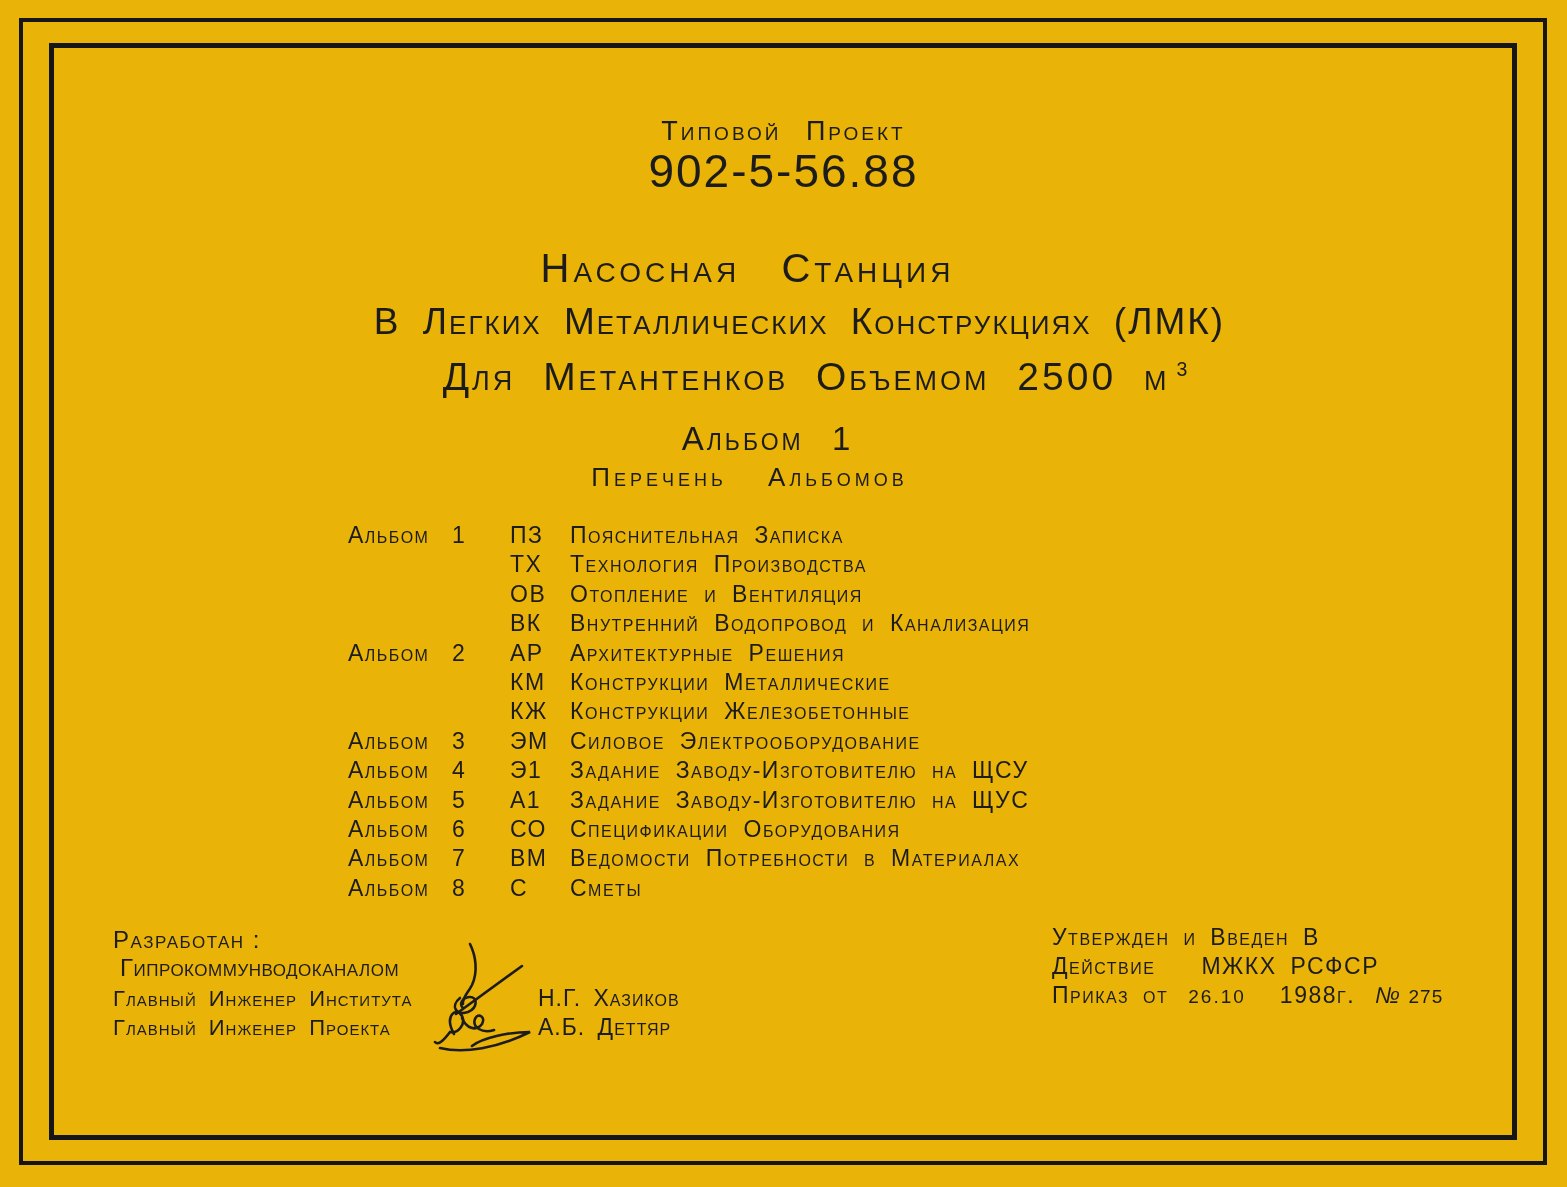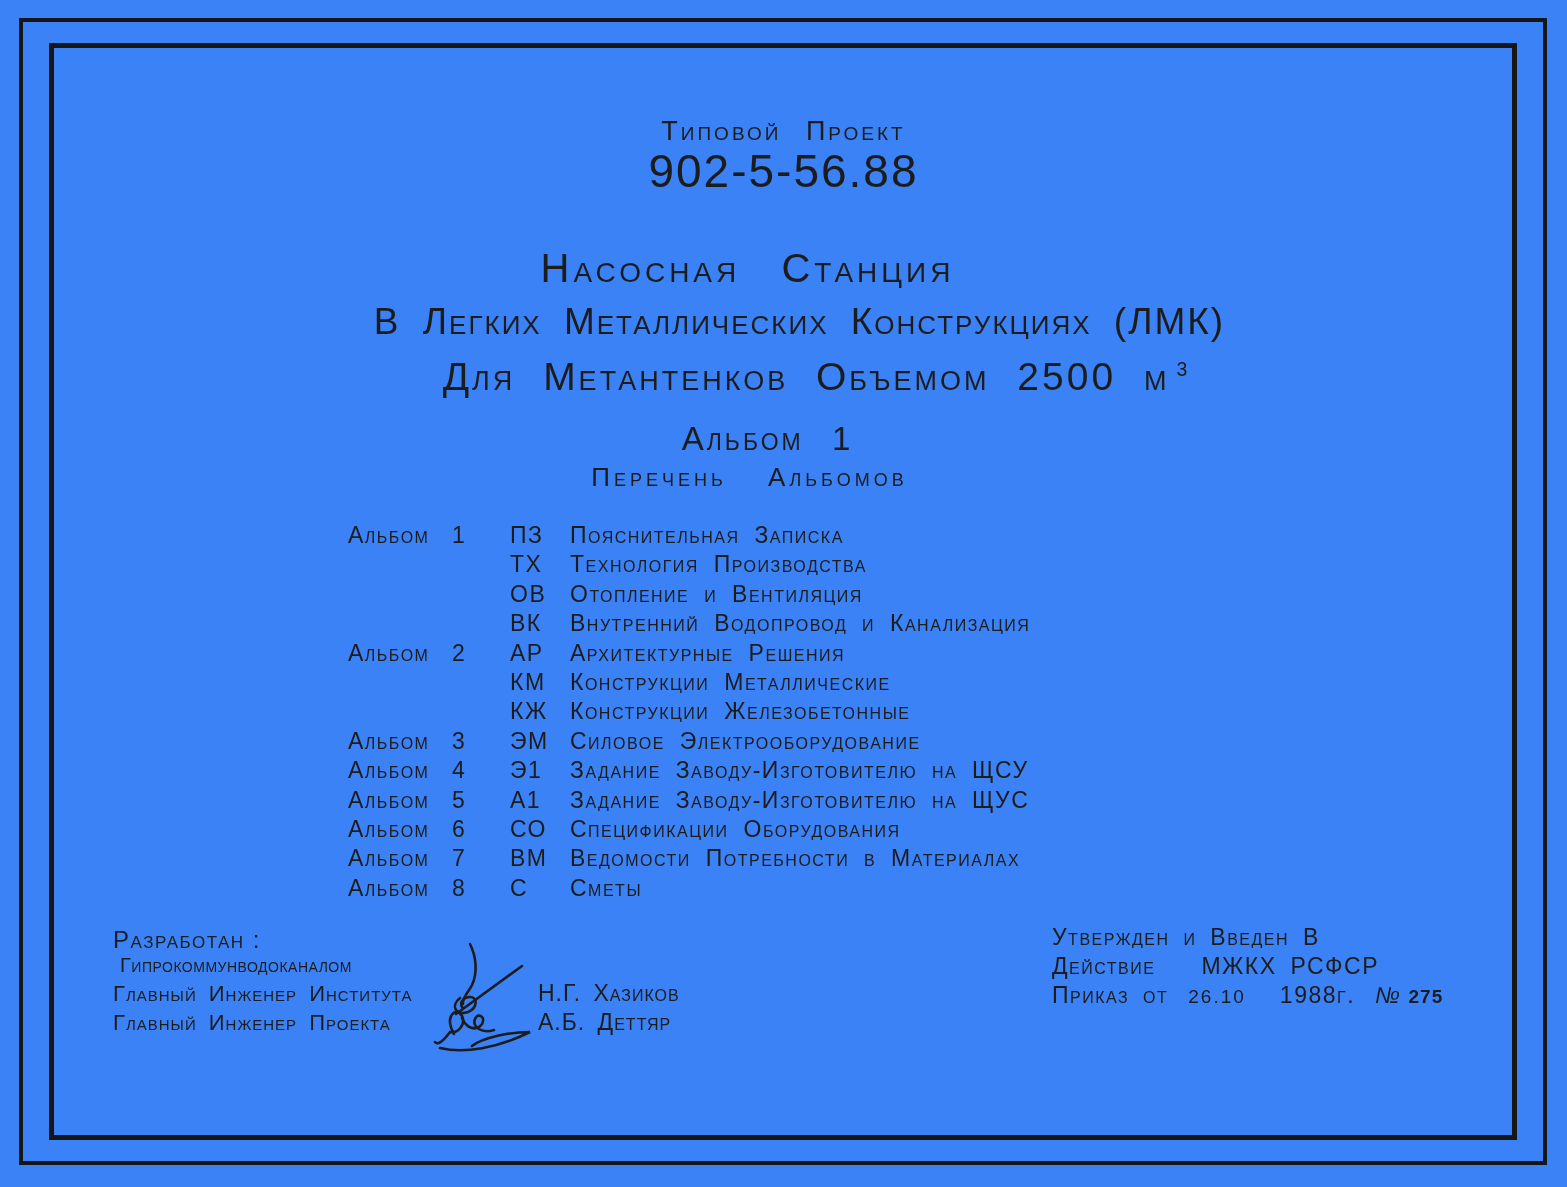--- a/index.html
+++ b/index.html
@@ -4,21 +4,21 @@
 <style>
   html, body {
     margin: 0;
     padding: 0;
     background: #ffffff;
   }
   .page {
     position: relative;
     width: 1567px;
     height: 1187px;
-    background: #3b82f6;
+    background: #eab308;
     font-family: "Liberation Sans", sans-serif;
     color: #1c1c1c;
     overflow: hidden;
   }
   .frame {
     position: absolute;
     box-sizing: border-box;
   }
   .frame.outer {
     left: 19px; top: 18px;
@@ -114,21 +114,21 @@
     left: 113px;
     top: 926px;
     font-variant: small-caps;
     white-space: nowrap;
   }
   .dev-label {
     font-size: 24px;
     letter-spacing: 1.5px;
   }
   .dev-org {
-    font-size: 20px;
+    font-size: 24px;
     letter-spacing: 0.5px;
     margin-left: 7px;
     margin-bottom: 3px;
   }
   .dev-row {
     display: flex;
     align-items: baseline;
     height: 29px;
     font-size: 22px;
     letter-spacing: 1px;
@@ -165,21 +165,20 @@
     margin-left: 34px;
   }
   .appr-no-sign {
     margin-left: 20px;
     font-style: italic;
   }
   .appr-no-value {
     font-size: 19px;
     letter-spacing: 1px;
     margin-left: 7px;
-    font-weight: bold;
   }
 </style>
 </head>
 <body>
 
 <div class="page">
 
   <div class="frame outer"></div>
   <div class="frame inner"></div>
 

